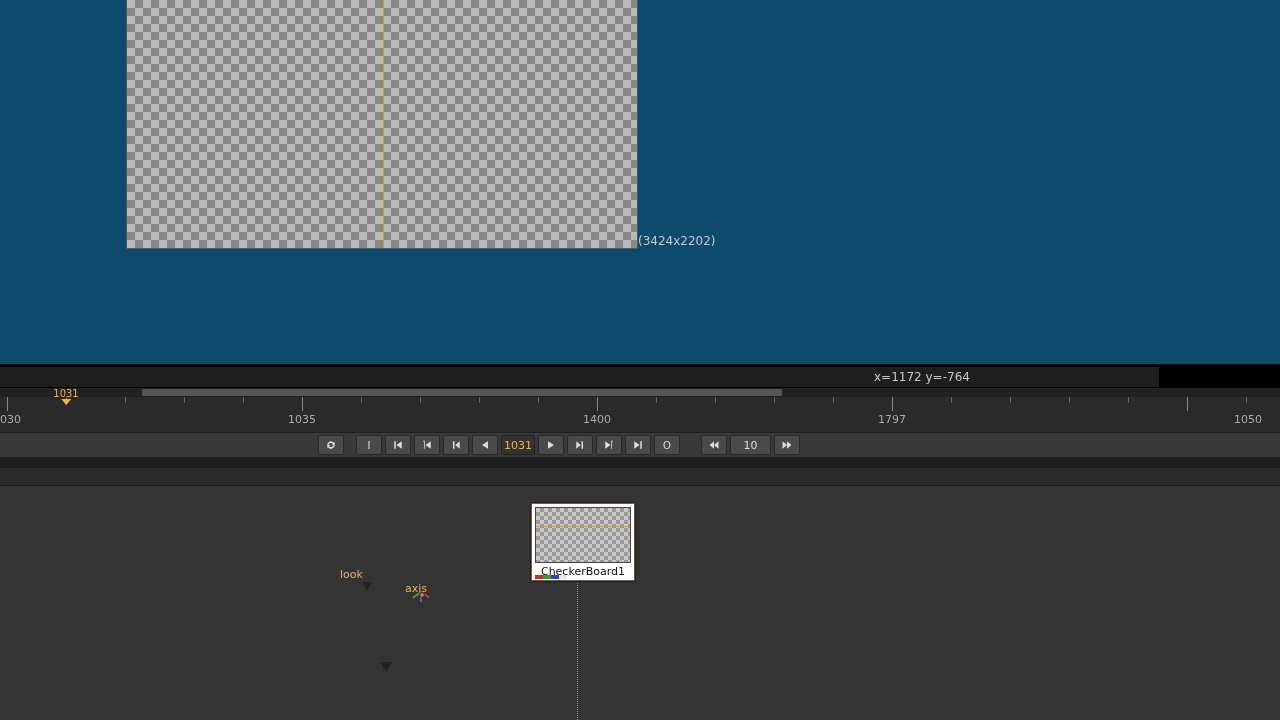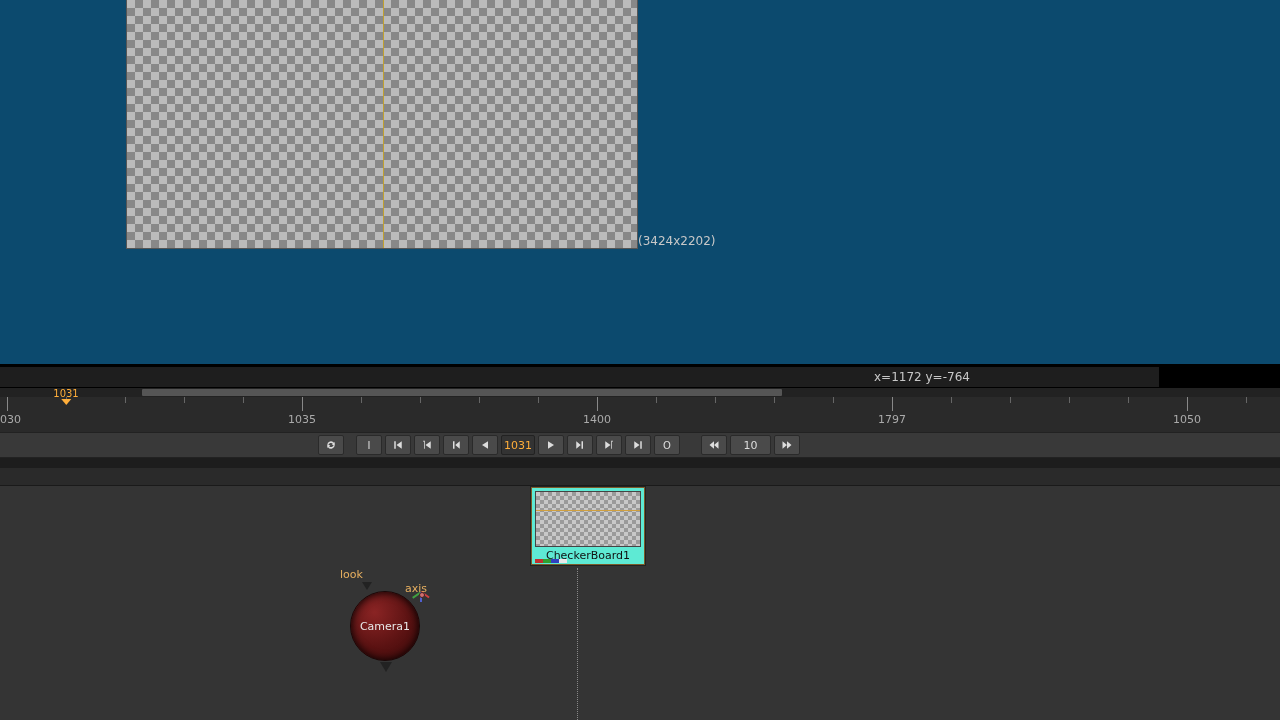--- a/index.html
+++ b/index.html
@@ -43,21 +43,21 @@
 
   
   #sep-strip{position:absolute;left:0;top:458px;width:1280px;height:10px;background:#1d1d1d}
   #sep-strip2{position:absolute;left:0;top:468px;width:1280px;height:18px;background:#2a2a2a;border-bottom:1px solid #1a1a1a}
 
   
   #nodegraph{position:absolute;left:0;top:486px;width:1280px;height:234px;background:#343434;overflow:hidden}
   #ng-dotted{position:absolute;left:577px;top:82px;width:0;height:180px;border-left:1px dotted #888}
 
   
-  #node-cb{position:absolute;left:530px;top:0;width:116px;height:80px;background:#5eead4;border:1px solid #222;box-shadow:0 0 0 1px #7a5a2a inset}
+  #node-cb{position:absolute;left:530px;top:16px;width:106px;height:80px;background:#ffffff;border:1px solid #222;box-shadow:0 0 0 1px #7a5a2a inset}
   #node-cb-thumb{position:absolute;left:4px;top:4px;right:4px;height:56px;
     background-image:
       linear-gradient(45deg,#9a9a9a 25%,transparent 25%,transparent 75%,#9a9a9a 75%),
       linear-gradient(45deg,#9a9a9a 25%,transparent 25%,transparent 75%,#9a9a9a 75%);
     background-color:#c8c8c8;background-size:8px 8px;background-position:0 0,4px 4px;
     border:1px solid #444}
   #node-cb-thumb::after{content:"";position:absolute;left:0;right:0;top:18px;height:1px;background:#d0a040}
   #node-cb-label{position:absolute;left:0;right:0;top:62px;text-align:center;font-size:11px;color:#111}
   #node-cb-swatch{position:absolute;left:4px;bottom:2px;height:4px;display:flex}
   #node-cb-swatch span{width:8px;height:4px}
@@ -116,21 +116,21 @@
       <div class="tick-minor" style="left: 715px;"></div>
       <div class="tick-minor" style="left: 774px;"></div>
       <div class="tick-minor" style="left: 833px;"></div>
       <div class="tick-major" style="left: 892px;"></div>
       <div class="tick-label" style="left: 892px;">1797</div>
       <div class="tick-minor" style="left: 951px;"></div>
       <div class="tick-minor" style="left: 1010px;"></div>
       <div class="tick-minor" style="left: 1069px;"></div>
       <div class="tick-minor" style="left: 1128px;"></div>
       <div class="tick-major" style="left: 1187px;"></div>
-      <div class="tick-label" style="left: 1187px;">1050</div>
+      <div class="tick-label" style="left: 1248px;">1050</div>
       <div class="tick-minor" style="left: 1246px;"></div>
     </div>
   <div id="playhead-flag" style="left: 66px;">
     <span>1031</span>
     <div id="playhead-tri"></div>
   </div>
 </div>
 
 <div id="transport">
   <div class="tbtn">
@@ -223,18 +223,15 @@
   <div class="port-label" id="lbl-look">look</div>
   <div class="arrow-in" id="arr-look"></div>
   <div class="port-label" id="lbl-axis">axis</div>
   <div id="axis-gizmo">
     <div class="ax r"></div>
       <div class="ax g"></div>
       <div class="ax b"></div>
   </div>
   <div id="axis-dot"></div>
 
-  <div id="node-cam">
-    <div id="node-cam-label">Camera1</div>
-  </div>
   <div id="arr-out"></div>
 
 </div>
 
 </body></html>

